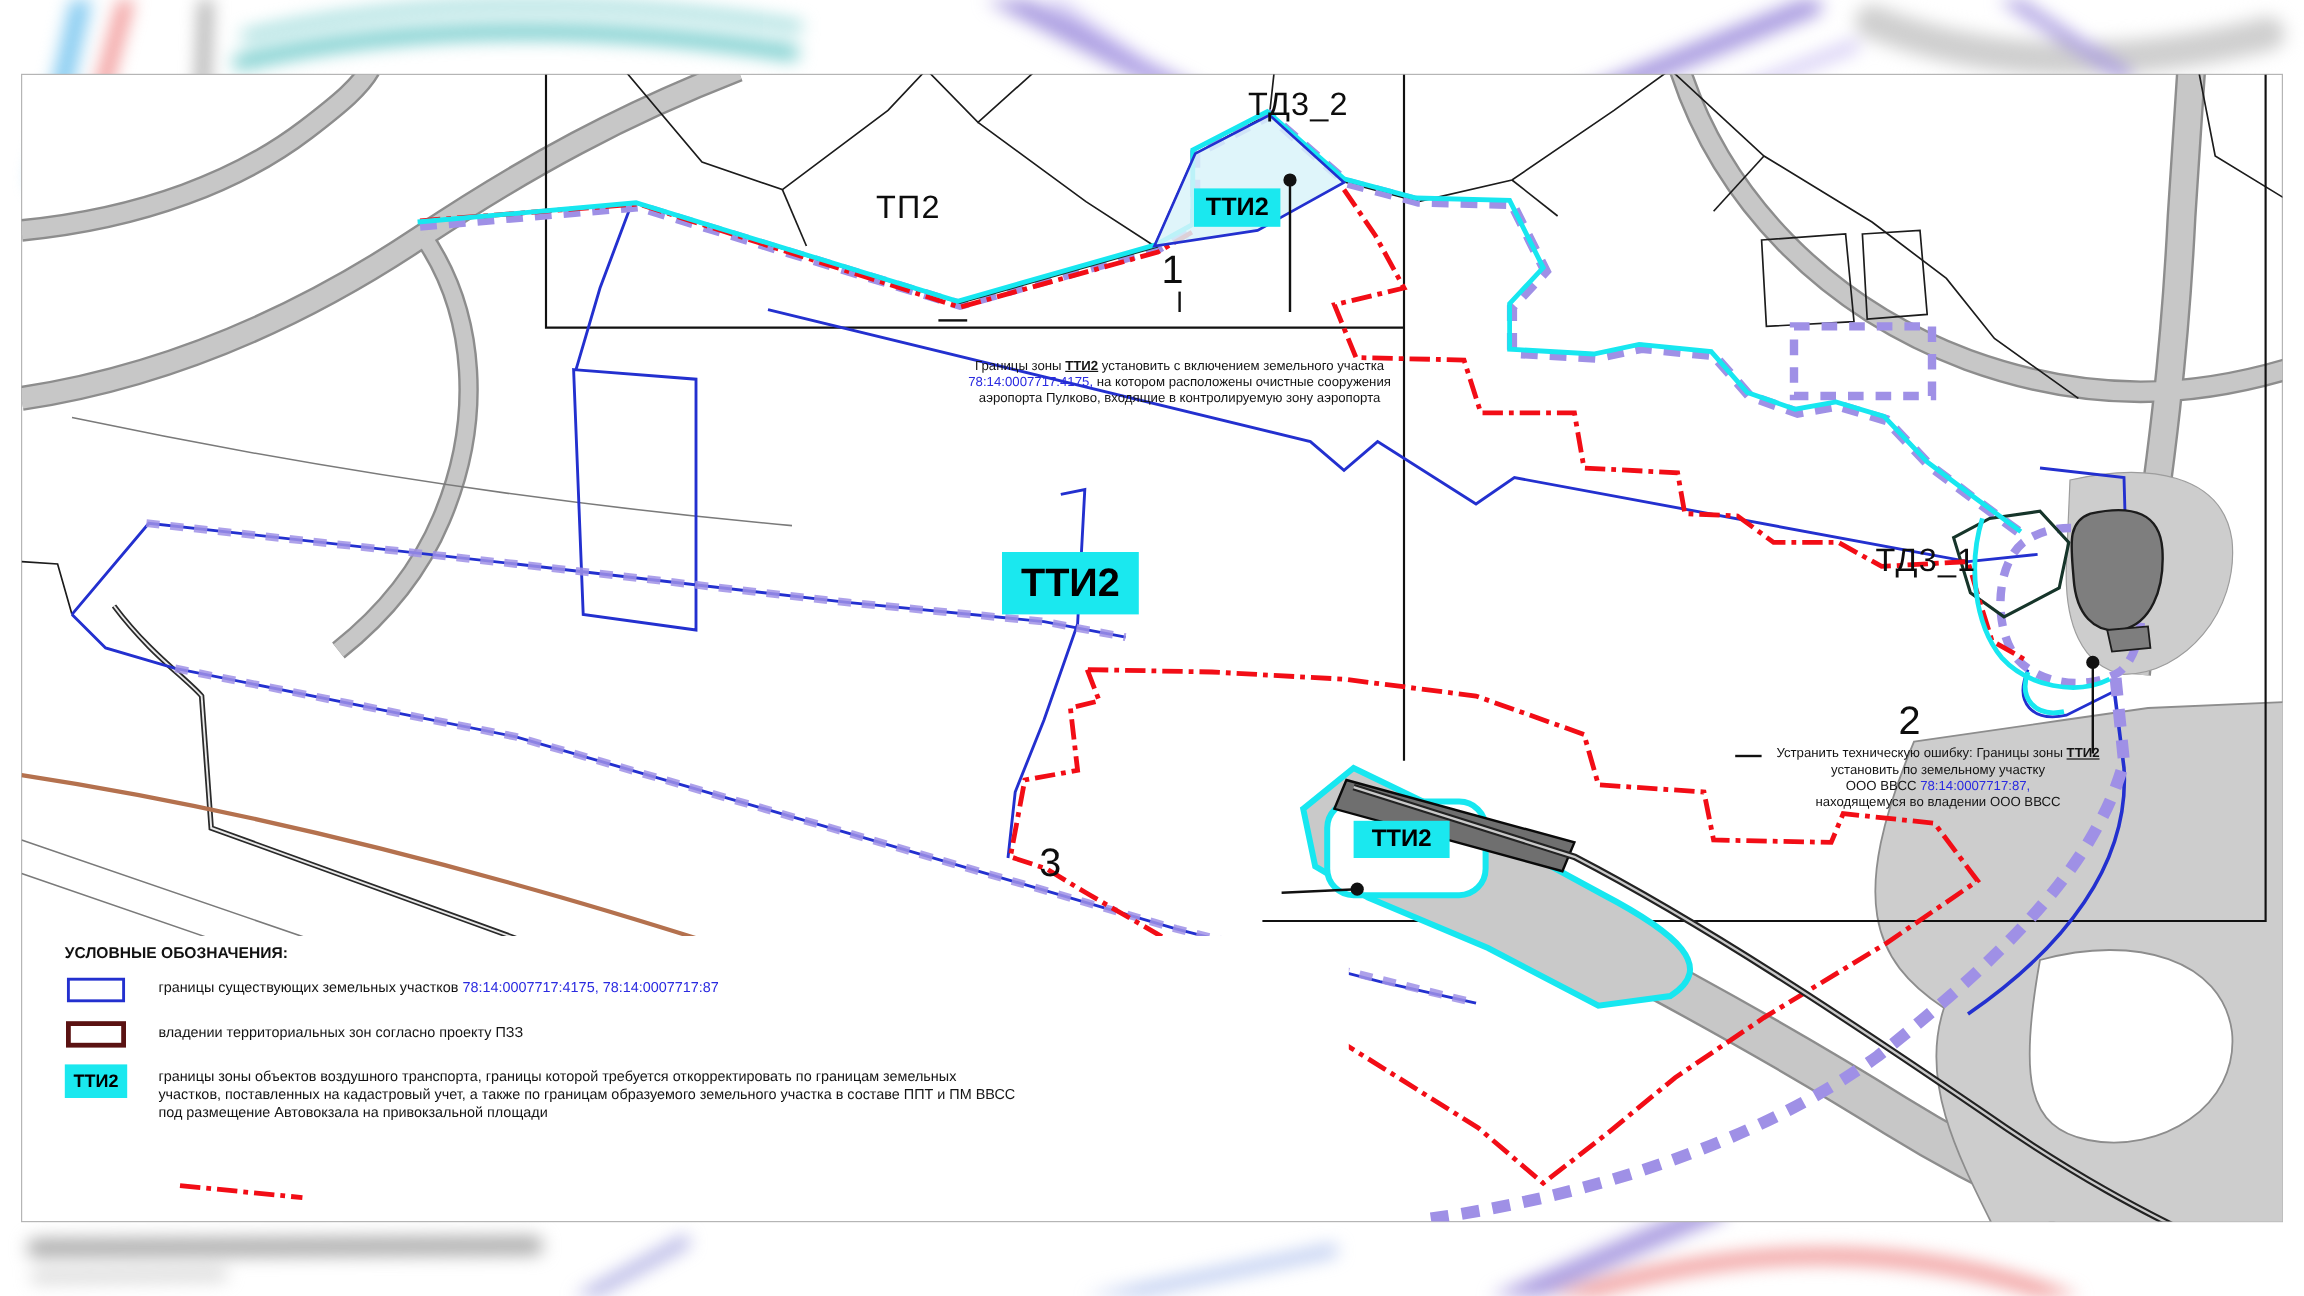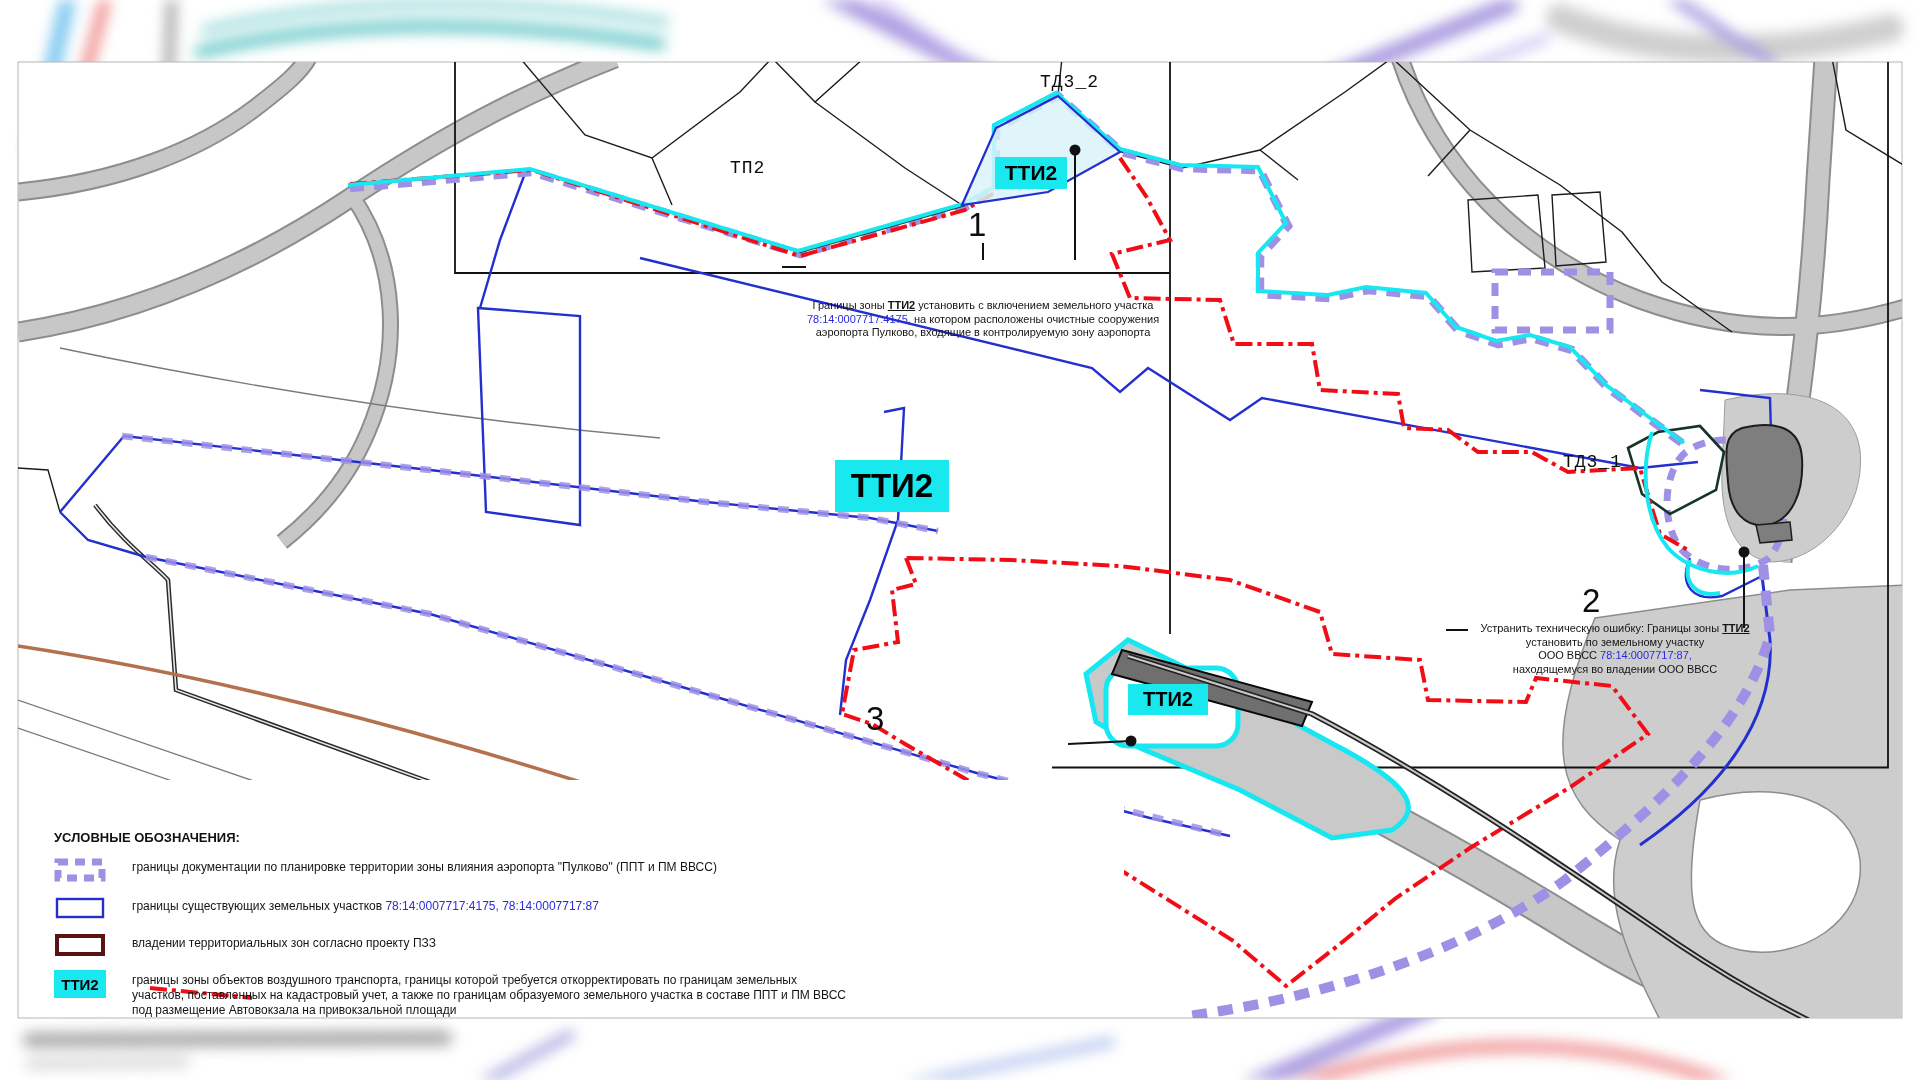--- a/index.html
+++ b/index.html
@@ -2,29 +2,29 @@
 <html><head>
 <meta charset="utf-8">
 <style>
   html,body{margin:0;padding:0;background:#ffffff;}
   body{width:1920px;height:1080px;overflow:hidden;position:relative;
        font-family:"Liberation Sans",sans-serif;}
   .stage{position:absolute;left:0;top:0;width:1920px;height:1080px;}
   .backdrop{position:absolute;left:0;top:0;filter:blur(7px);}
   .mapsvg{position:absolute;left:0;top:0;}
   .map-label{position:absolute;color:#0d0d0d;white-space:nowrap;}
-  .lbl-big{font-size:18px;letter-spacing:1px;font-family:Liberation Mono, monospace;}
+  .lbl-big{font-size:27px;letter-spacing:1px;}
   .marker{font-size:33px;color:#0d0d0d;}
   .tti-box{position:absolute;background:#1ae8ef;color:#000;display:flex;
            align-items:center;justify-content:center;font-weight:700;}
   .ann{position:absolute;text-align:center;font-size:11px;line-height:13.5px;color:#141414;}
   .zone{font-weight:bold;text-decoration:underline;}
   .cad{color:#2a2ae0;}
   .legend{position:absolute;left:54px;top:786px;width:1040px;}
-  .legend-title{font-size:13px;font-weight:bold;color:#111;margin-bottom:12px;margin-top:44px;}
+  .legend-title{font-size:13px;font-weight:bold;color:#111;margin-bottom:12px;}
   .legend-row{display:flex;align-items:flex-start;margin-bottom:13px;}
   .legend-sym{width:52px;min-width:52px;margin-right:26px;display:flex;align-items:center;justify-content:center;}
   .legend-text{font-size:12px;line-height:15px;color:#141414;padding-top:3px;}
   .legend-swatch-tti{width:52px;height:28px;background:#1ae8ef;color:#000;font-weight:bold;
            font-size:15px;display:flex;align-items:center;justify-content:center;}
 </style>
 </head>
 <body>
 
 <div class="stage">
@@ -199,28 +199,20 @@
     <div><span>Устранить техническую ошибку: Границы зоны </span><span class="zone">ТТИ2</span></div>
     <div><span>установить по земельному участку</span></div>
     <div><span>ООО ВВСС </span><span class="cad">78:14:0007717:87,</span></div>
     <div><span>находящемуся во владении ООО ВВСС</span></div>
   </div>
 
 
   <div class="legend">
     <div class="legend-title">УСЛОВНЫЕ ОБОЗНАЧЕНИЯ:</div>
 
-    <div class="legend-row">
-      <div class="legend-sym">
-        <svg width="52" height="26">
-            <rect x="4" y="5" width="44" height="16" fill="none" stroke="#9f90e6" stroke-width="7" stroke-dasharray="10 7"></rect>
-          </svg>
-      </div>
-      <div class="legend-text">границы документации по планировке территории зоны влияния аэропорта "Пулково" (ППТ и ПМ ВВСС)</div>
-    </div>
 
 
     <div class="legend-row">
       <div class="legend-sym">
         <svg width="52" height="24">
             <rect x="3" y="3" width="46" height="18" fill="#ffffff" stroke="#2330cf" stroke-width="2.4"></rect>
           </svg>
       </div>
       <div class="legend-text"><span>границы существующих земельных участков </span><span class="cad">78:14:0007717:4175, 78:14:0007717:87</span></div>
     </div>

